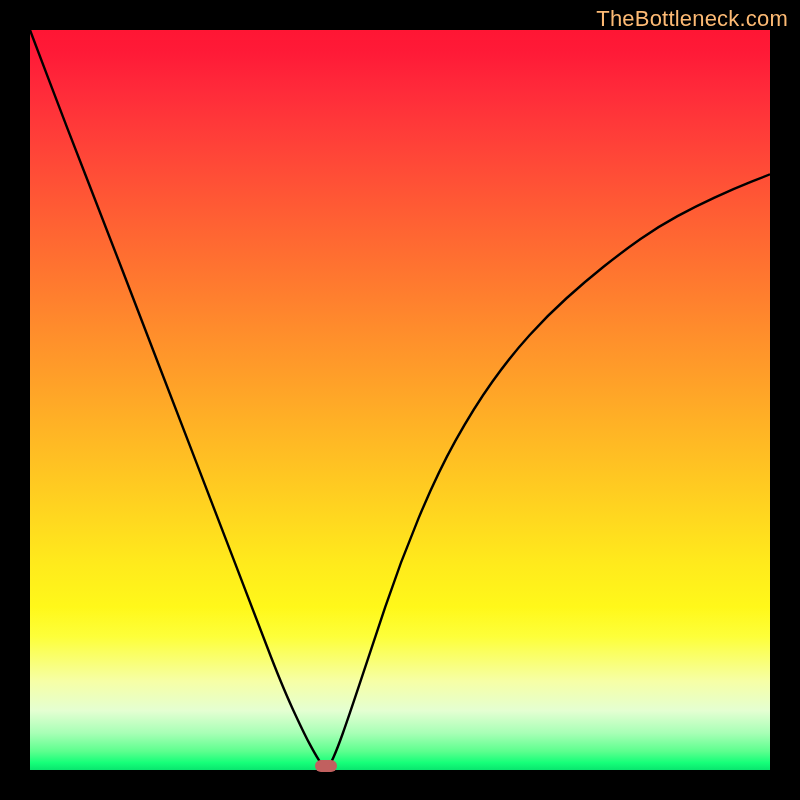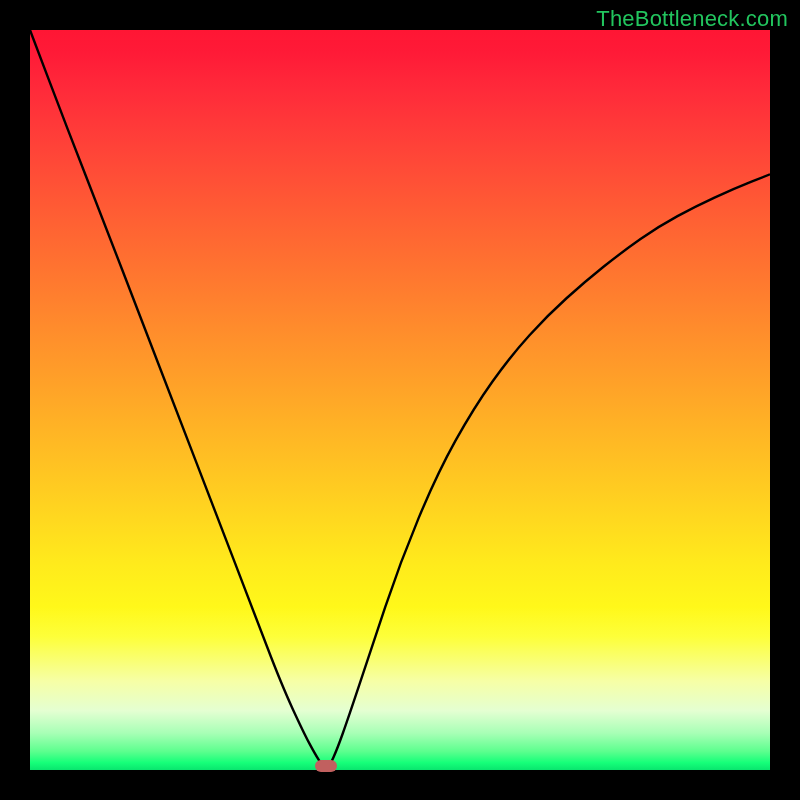--- a/index.html
+++ b/index.html
@@ -14,21 +14,21 @@
   .frame {
     position: relative;
     width: 800px;
     height: 800px;
     background: #000;
   }
   .watermark {
     position: absolute;
     top: 6px;
     right: 12px;
-    color: #22c55e;
+    color: #fdba74;
     font-size: 22px;
     font-weight: 500;
     letter-spacing: 0.2px;
     z-index: 10;
     user-select: none;
   }
   .plot {
     position: absolute;
     left: 30px;
     top: 30px;

